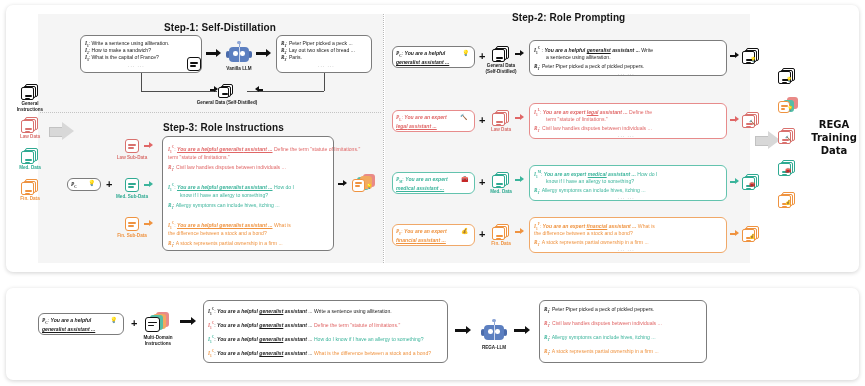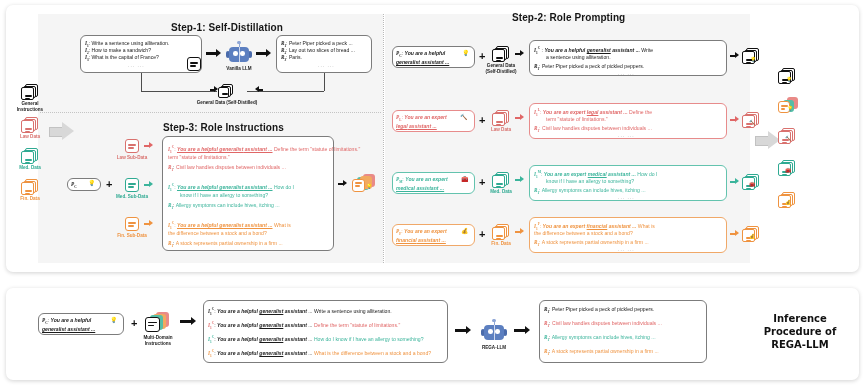--- a/index.html
+++ b/index.html
@@ -177,21 +177,21 @@
         <div class="l2"></div>
       </div>
   </div>
   <div class="lbl orange" style="left:2px;top:196px;width:56px;">Fin. Data</div>
 
   <div class="bigarrow" style="left:49px;top:122px;">
     <div class="b1"></div>
       <div class="b2"></div>
   </div>
 
-  <div class="step-title" style="left:164px;top:22px;margin-left:7px;">Step-1: Self-Distillation</div>
+  <div class="step-title" style="left:164px;top:22px;">Step-1: Self-Distillation</div>
 
   <div class="box" style="left:80px;top:35px;width:122px;height:38px;"></div>
   <div class="txt" style="left:85px;top:40px;"><span class="sym">I<sub>1</sub></span>: <span>Write a sentence using alliteration.</span></div>
   <div class="txt" style="left:85px;top:47px;"><span class="sym">I<sub>2</sub></span>: <span>How to make a sandwich?</span></div>
   <div class="txt" style="left:85px;top:54px;"><span class="sym">I<sub>3</sub></span>: <span>What is the capital of France?</span></div>
   <div class="dots" style="left:128px;top:62px;">... ...</div>
   <div class="doc k" style="left:187px;top:57px;">
       <div class="l1"></div>
       <div class="l2"></div>
     </div>
@@ -506,20 +506,21 @@
   <div class="stack o" style="left:778px;top:192px;">
     <div class="s s3"></div>
       <div class="s s2"></div>
       <div class="s s1">
         <div class="l1"></div>
         <div class="l2"></div>
       </div>
   </div>
   <div class="badge" style="left:785px;top:199px;font-size:5px;">💰</div>
 
+  <div class="rightlabel" style="left:806px;top:118px;width:56px;">REGA<br>Training<br>Data</div>
 
   <div class="card" id="bottom-card"></div>
 
   <div class="box" style="left:38px;top:313px;width:86px;height:22px;"></div>
   <div class="txt" style="left:42px;top:317px;"><span class="sym">P<sub>C</sub></span>: <b><i>You are a helpful</i></b></div>
   <div class="txt b u" style="left:42px;top:326px;">generalist<span style="text-decoration:none"> assistant ...</span></div>
   <div class="badge" style="left:110px;top:317px;">💡</div>
 
   <div class="plus" style="left:131px;top:318px;">+</div>
 
@@ -565,15 +566,14 @@
     <i class="shaft" style="width:12px;"></i>
       <i class="head" style="left:11px;"></i>
   </div>
 
   <div class="box" style="left:539px;top:300px;width:168px;height:63px;"></div>
   <div class="txt" style="left:544px;top:306px;"><span class="sym">R<sub>1</sub></span>: <span>Peter Piper picked a peck of pickled peppers.</span></div>
   <div class="txt" style="left:544px;top:320px;"><span class="sym c-red">R<sub>1</sub></span>: <span class="c-red">Civil law handles disputes between individuals ...</span></div>
   <div class="txt" style="left:544px;top:334px;"><span class="sym c-green">R<sub>1</sub></span>: <span class="c-green">Allergy symptoms can include hives, itching ...</span></div>
   <div class="txt" style="left:544px;top:348px;"><span class="sym c-orange">R<sub>1</sub></span>: <span class="c-orange">A stock represents partial ownership in a firm ...</span></div>
 
-  <div class="rightlabel" style="left:745px;top:312px;width:110px;">Inference<br>Procedure of<br>REGA-LLM</div>
 
 </div>
 
 </body></html>

